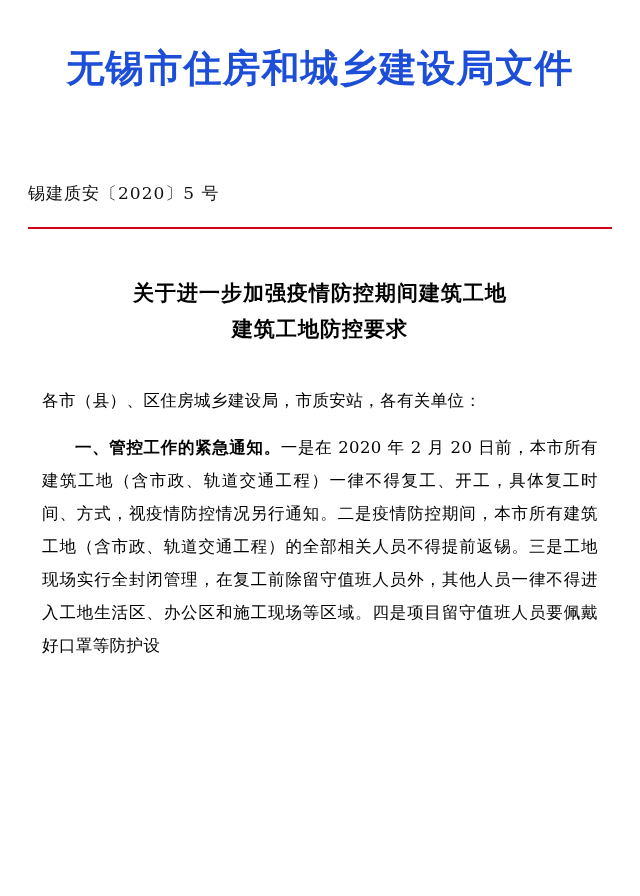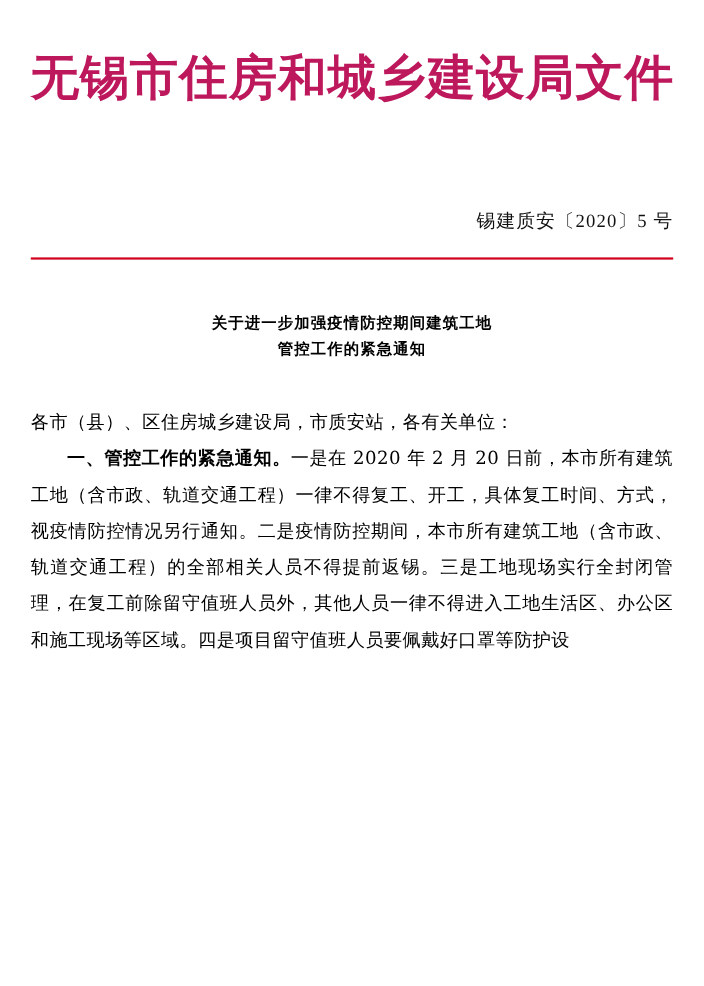--- a/index.html
+++ b/index.html
@@ -18,64 +18,63 @@
     position: relative;
     width: 640px;
     height: 896px;
     background: #ffffff;
     box-sizing: border-box;
     padding: 0 28px;
   }
   .masthead {
     margin-top: 46px;
     text-align: center;
-    color: #be185d;
+    color: #1d4ed8;
     font-family: "DejaVu Serif", "Liberation Serif", serif;
     font-weight: bold;
-    font-size: 44px;
+    font-size: 38px;
     letter-spacing: 1px;
     line-height: 1.15;
     white-space: nowrap;
   }
   .doc-number {
     margin-top: 92px;
-    text-align: right;
+    text-align: left;
     font-size: 17px;
     letter-spacing: 1px;
     color: #111;
-    font-family: Liberation Serif, serif;
   }
   .red-rule {
     margin-top: 22px;
     height: 2px;
     background: #d0021b;
     width: 100%;
   }
   .title {
     margin-top: 46px;
     text-align: center;
     font-weight: bold;
-    font-size: 14px;
+    font-size: 21px;
     line-height: 1.75;
     letter-spacing: 1px;
     color: #000;
   }
   .title .line {
     display: block;
   }
   .body-block {
     margin-top: 36px;
     font-size: 16.5px;
     line-height: 2.0;
     letter-spacing: 0.4px;
     text-align: justify;
     color: #000;
   }
   .para {
-    margin: 0;
+    margin: 14px;
     text-indent: 0;
   }
   .para.indent {
     text-indent: 2em;
   }
   .para b {
     font-weight: bold;
   }
 </style>
 </head>
@@ -84,21 +83,21 @@
 <div class="page">
 
   <div class="masthead">无锡市住房和城乡建设局文件</div>
 
   <div class="doc-number">锡建质安〔2020〕5 号</div>
 
   <div class="red-rule"></div>
 
   <div class="title">
     <span class="line">关于进一步加强疫情防控期间建筑工地</span>
-    <span class="line">管控工作的紧急通知</span>
+    <span class="line">建筑工地防控要求</span>
   </div>
 
   <div class="body-block">
     <p class="para">各市（县）、区住房城乡建设局，市质安站，各有关单位：</p>
 
 
     <p class="para indent">
       <b>一、管控工作的紧急通知。</b><span>一是在 2020 年 2 月 20 日前，本市所有建筑工地（含市政、轨道交通工程）一律不得复工、开工，具体复工时间、方式，视疫情防控情况另行通知。二是疫情防控期间，本市所有建筑工地（含市政、轨道交通工程）的全部相关人员不得提前返锡。三是工地现场实行全封闭管理，在复工前除留守值班人员外，其他人员一律不得进入工地生活区、办公区和施工现场等区域。四是项目留守值班人员要佩戴好口罩等防护设</span>
     </p>
   </div>

